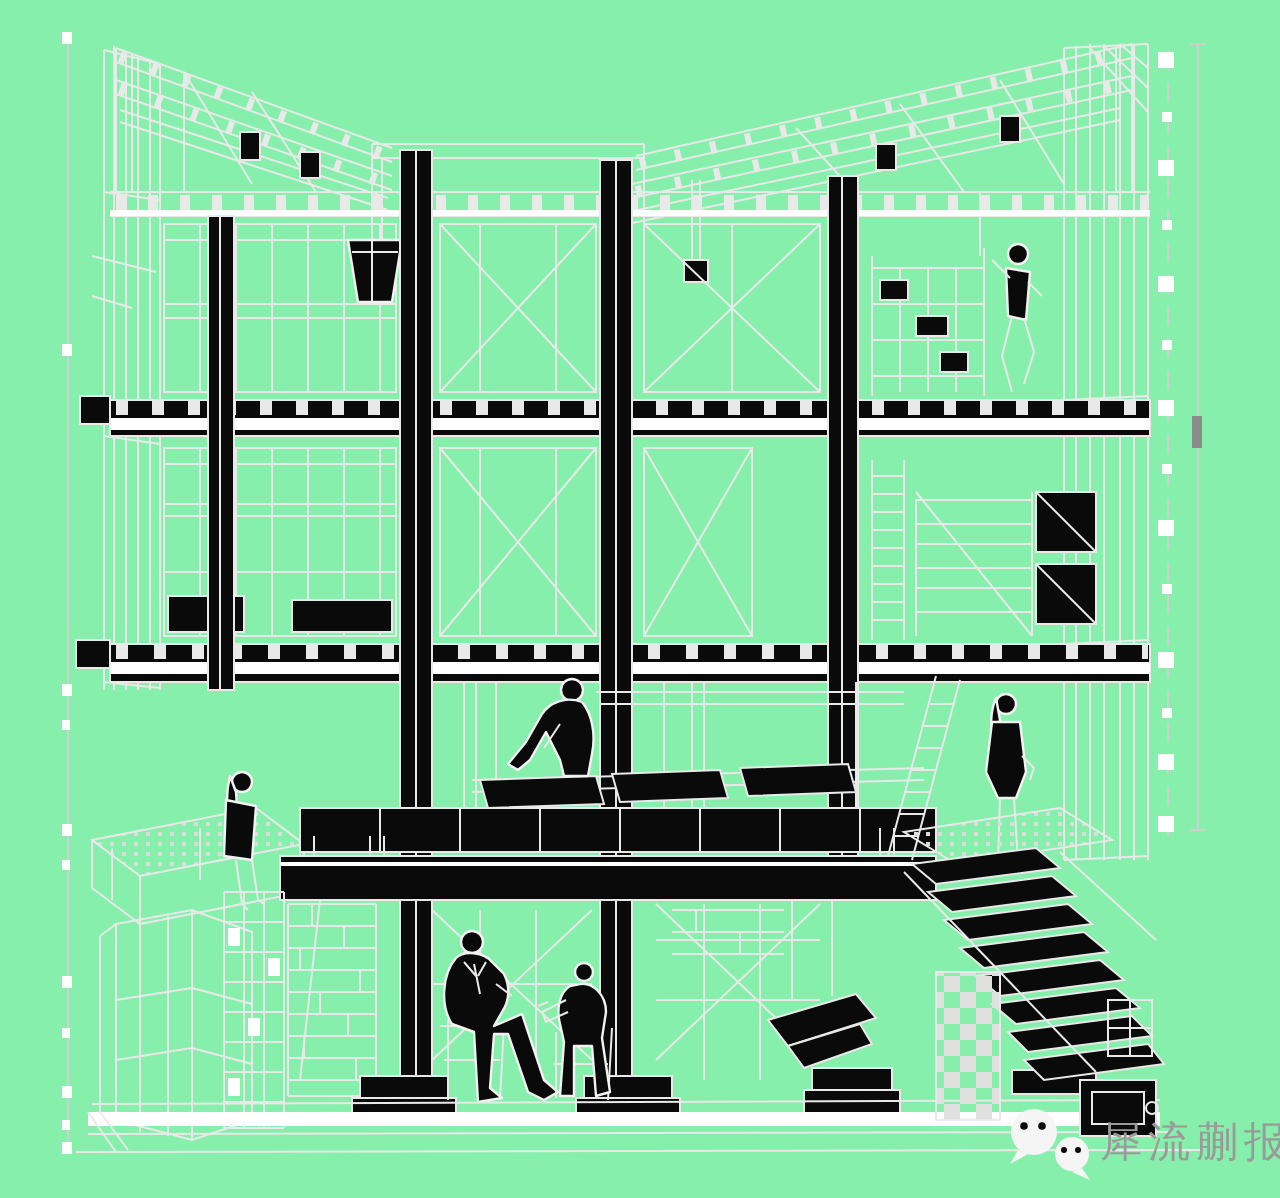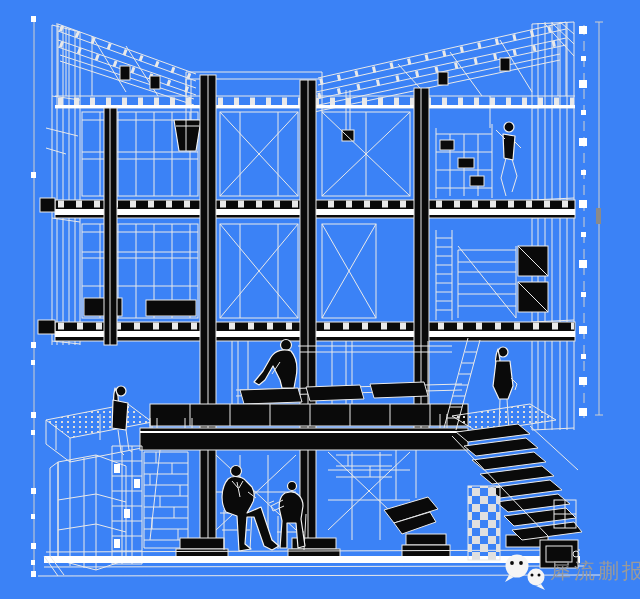--- a/index.html
+++ b/index.html
@@ -1,17 +1,17 @@
 <!DOCTYPE html>
 <html><head>
 <meta charset="utf-8">
 <style>
   html,body{margin:0;padding:0;background:#000;}
   .stage{
-    position:relative;width:640px;height:599px;background:#3b82f6;overflow:hidden;
+    position:relative;width:640px;height:599px;background:#86efac;overflow:hidden;
     font-family:"DejaVu Sans","Liberation Sans",sans-serif;
   }
   svg{display:block}
   .w   {stroke:#e9e9e9;fill:none;stroke-width:1;}
   .w2  {stroke:#ffffff;fill:none;stroke-width:2;}
   .fw  {fill:#ffffff;stroke:none;}
   .fb  {fill:#0a0a0a;stroke:#e9e9e9;stroke-width:1;}
   .fig {fill:#0a0a0a;stroke:#f2f2f2;stroke-width:1.2;stroke-linejoin:round;stroke-linecap:round;}
   .hatch{stroke:#e9e9e9;fill:none;}
   .dim {stroke:#cfcfcf;fill:none;stroke-width:1;}

